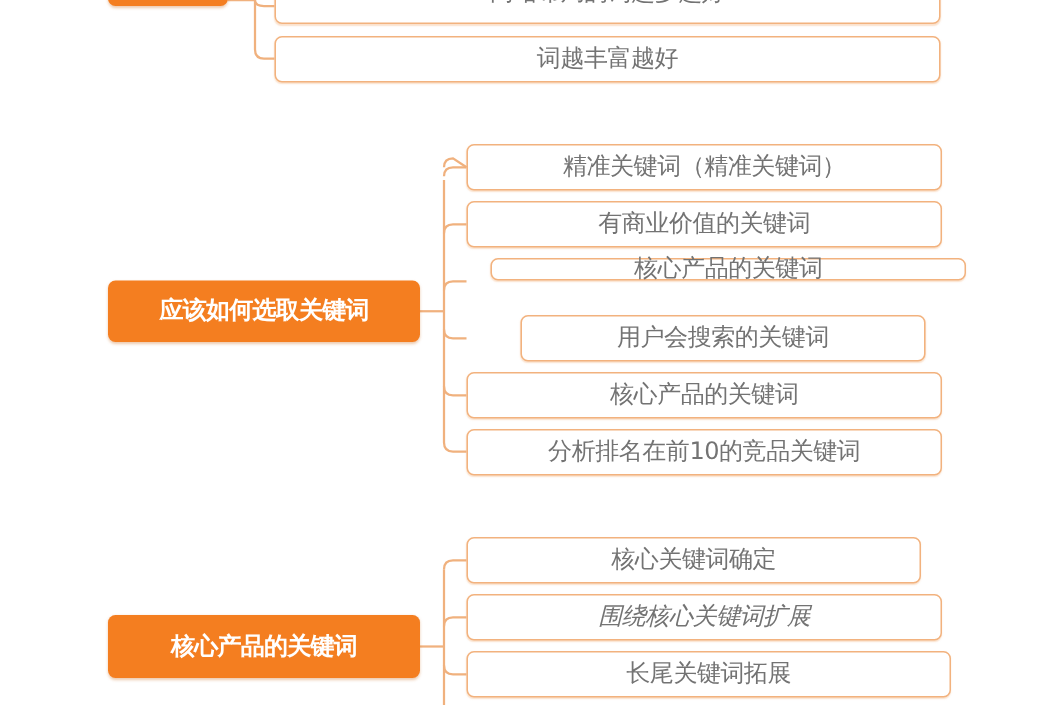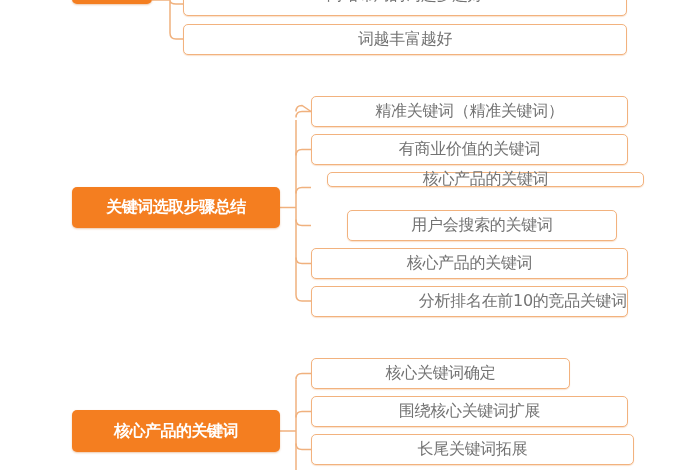--- a/index.html
+++ b/index.html
@@ -50,45 +50,45 @@
 
 <div class="root" style="left:72px; top:-40px; width:80px; height:44px;"></div>
 <div class="child" style="left:183px; top:-14px; width:444px; height:30px;">
   <span style="position:relative; top:-6px;">网站布局的词越多越好</span>
 </div>
 <div class="child" style="left:183px; top:24px; width:444px; height:31px;">
   <span>词越丰富越好</span>
 </div>
 
 <div class="root" style="left:72px; top:187px; width:208px; height:41px;">
-  <span>关键词选取步骤总结</span>
+  <span>应该如何选取关键词</span>
 </div>
 <div class="child" style="left:311px; top:96px; width:317px; height:31px;">
   <span>精准关键词（精准关键词）</span>
 </div>
 <div class="child" style="left:311px; top:134px; width:317px; height:31px;">
   <span>有商业价值的关键词</span>
 </div>
 <div class="child" style="left:311px; top:172px; width:317px; height:15px;margin-left:16px;">
   <span>核心产品的关键词</span>
 </div>
 <div class="child" style="left:311px; top:210px; width:270px; height:31px;margin-left:36px;">
   <span>用户会搜索的关键词</span>
 </div>
 <div class="child" style="left:311px; top:248px; width:317px; height:31px;">
   <span>核心产品的关键词</span>
 </div>
-<div class="child" style="left:311px; top:286px; width:317px; height:31px;justify-content:flex-end;">
+<div class="child" style="left:311px; top:286px; width:317px; height:31px;">
   <span>分析排名在前10的竞品关键词</span>
 </div>
 
 <div class="root" style="left:72px; top:410px; width:208px; height:42px;">
   <span>核心产品的关键词</span>
 </div>
-<div class="child" style="left:311px; top:358px; width:259px; height:31px;">
+<div class="child" style="left:311px; top:358px; width:303px; height:31px;">
   <span>核心关键词确定</span>
 </div>
-<div class="child" style="left:311px; top:396px; width:317px; height:31px;">
+<div class="child" style="left:311px; top:396px; width:317px; height:31px;font-style:italic;">
   <span>围绕核心关键词扩展</span>
 </div>
 <div class="child" style="left:311px; top:434px; width:323px; height:31px;">
   <span>长尾关键词拓展</span>
 </div>
 
 </body></html>

